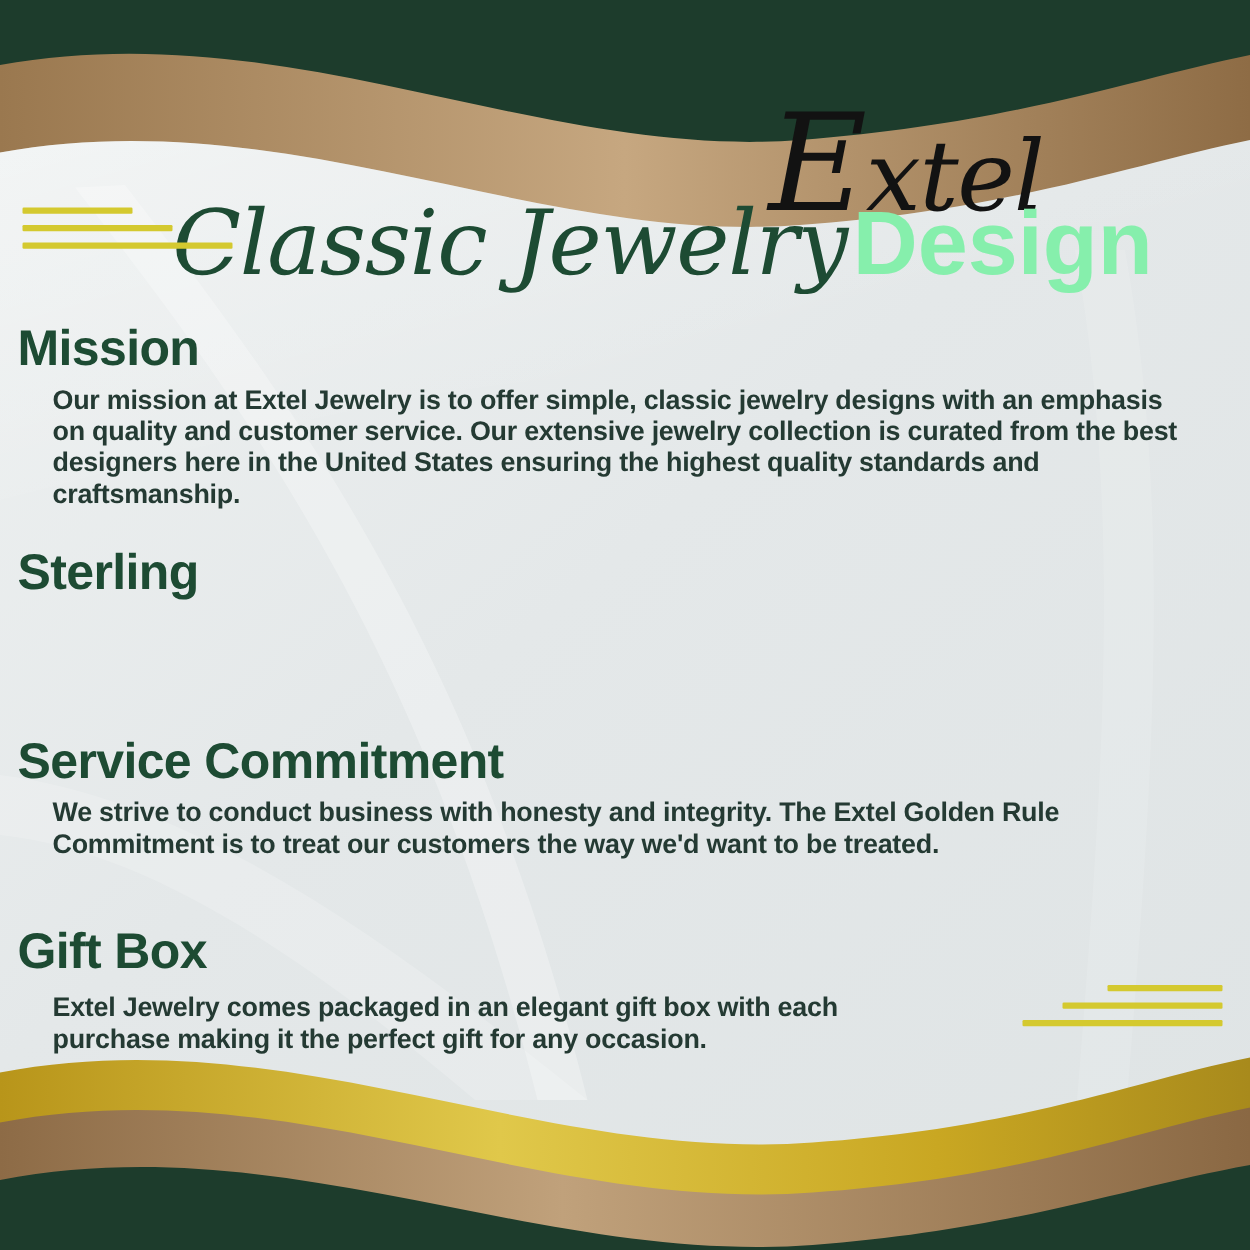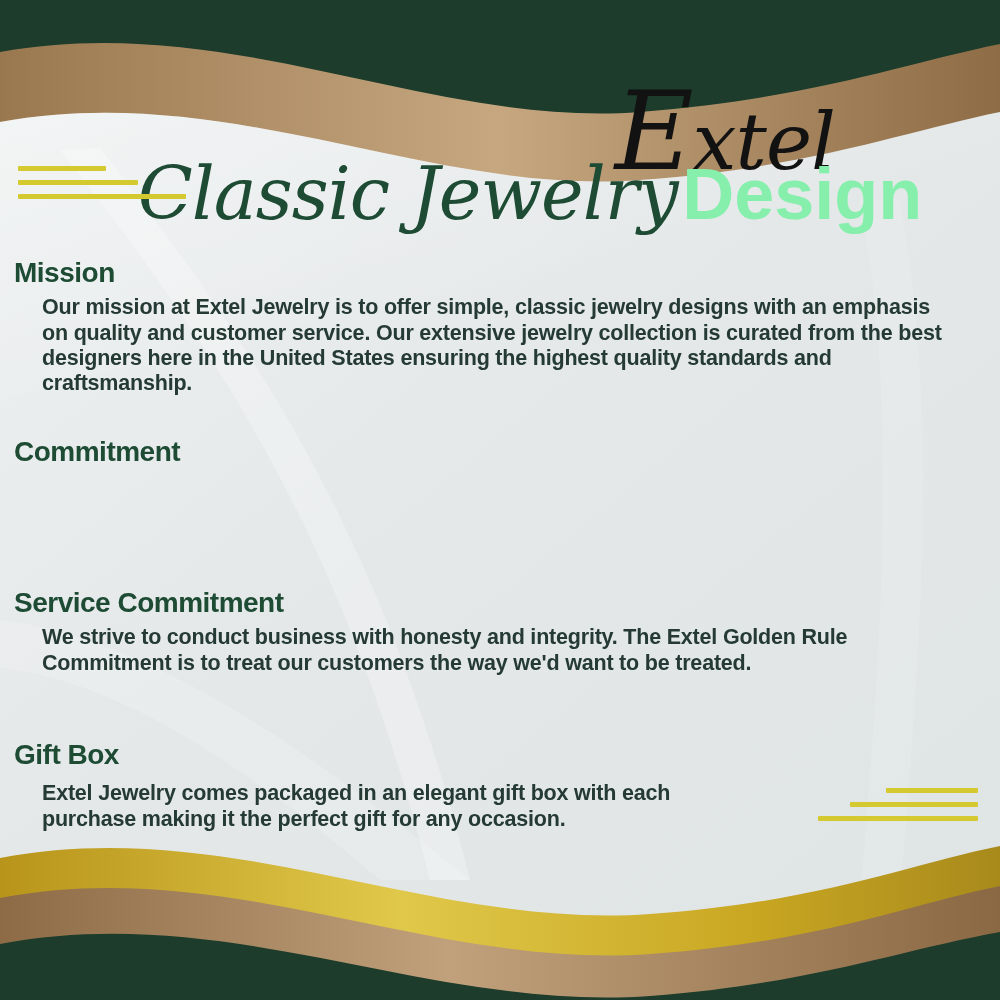--- a/index.html
+++ b/index.html
@@ -65,21 +65,21 @@
   .lines-br .ln{margin-left:auto;}
   .lines-br .ln1{width:92px;}
   .lines-br .ln2{width:128px;}
   .lines-br .ln3{width:160px;}
 
   
   .section{position:absolute;left:14px;width:972px;}
   .sec-title{
     font-family:"Liberation Sans", sans-serif;
     font-weight:bold;
-    font-size:28px;
+    font-size:40px;
     color:#1d4b33;
     letter-spacing:-0.5px;
     margin:0;
     line-height:1.05;
   }
   .sec-body{
     margin:8px 0 0 28px;
     font-family:"Liberation Sans", sans-serif;
     font-size:21.5px;
     font-weight:600;
@@ -166,21 +166,21 @@
       <div class="ln ln2"></div>
       <div class="ln ln3"></div>
     </div>
 
     <div class="section sec-mission">
       <h2 class="sec-title">Mission</h2>
       <p class="sec-body">Our mission at Extel Jewelry is to offer simple, classic jewelry designs with an emphasis on quality and customer service. Our extensive jewelry collection is curated from the best designers here in the United States ensuring the highest quality standards and craftsmanship.</p>
     </div>
 
     <div class="section sec-materials">
-      <h2 class="sec-title">Commitment</h2>
+      <h2 class="sec-title">Sterling</h2>
     </div>
 
     <div class="section sec-gift">
       <h2 class="sec-title">Gift Box</h2>
       <p class="sec-body">Extel Jewelry comes packaged in an elegant gift box with each purchase making it the perfect gift for any occasion.</p>
     </div>
 
     <div class="section sec-service">
       <h2 class="sec-title">Service Commitment</h2>
       <p class="sec-body">We strive to conduct business with honesty and integrity. The Extel Golden Rule Commitment is to treat our customers the way we'd want to be treated.</p>

